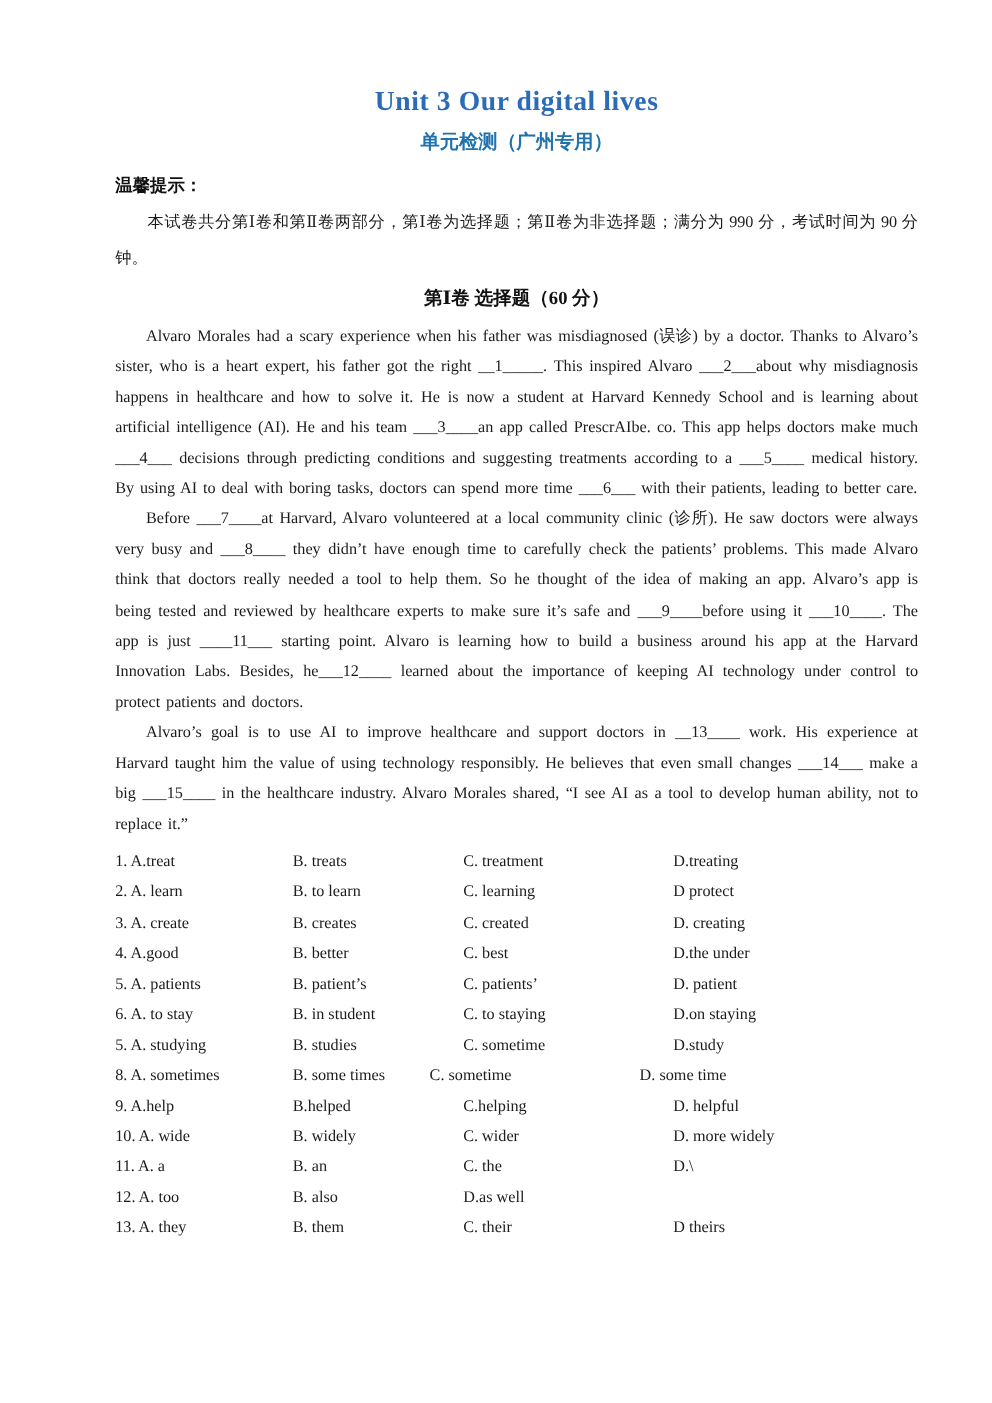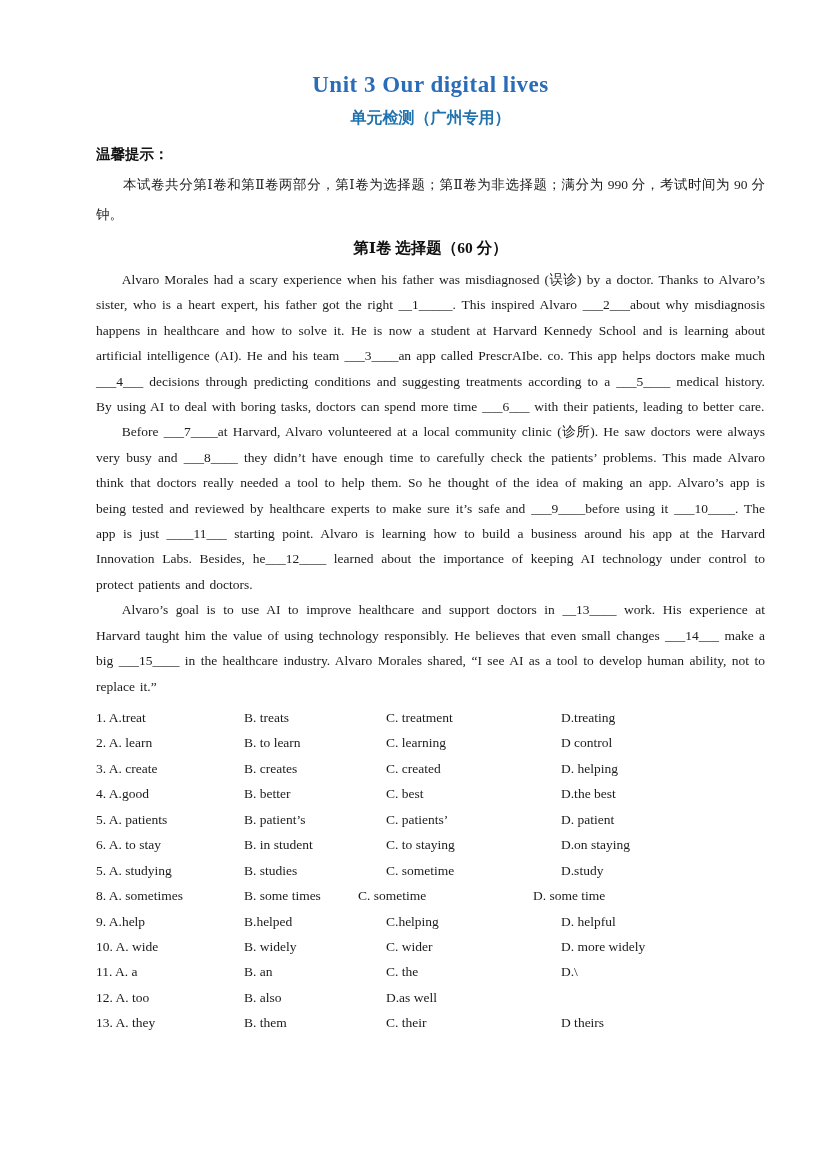--- a/index.html
+++ b/index.html
@@ -103,33 +103,33 @@
     <div class="opt-row">
       <span class="c1">1. A.treat</span>
       <span class="c2">B. treats</span>
       <span class="c3">C. treatment</span>
       <span class="c4">D.treating</span>
     </div>
     <div class="opt-row">
       <span class="c1">2. A. learn</span>
       <span class="c2">B. to learn</span>
       <span class="c3">C. learning</span>
-      <span class="c4">D control</span>
+      <span class="c4">D protect</span>
     </div>
     <div class="opt-row">
       <span class="c1">3. A. create</span>
       <span class="c2">B. creates</span>
       <span class="c3">C. created</span>
-      <span class="c4">D. helping</span>
+      <span class="c4">D. creating</span>
     </div>
     <div class="opt-row">
       <span class="c1">4. A.good</span>
       <span class="c2">B. better</span>
       <span class="c3">C. best</span>
-      <span class="c4">D.the best</span>
+      <span class="c4">D.the under</span>
     </div>
     <div class="opt-row">
       <span class="c1">5. A. patients</span>
       <span class="c2">B. patient’s</span>
       <span class="c3">C. patients’</span>
       <span class="c4">D. patient</span>
     </div>
     <div class="opt-row">
       <span class="c1">6. A. to stay</span>
       <span class="c2">B. in student</span>

